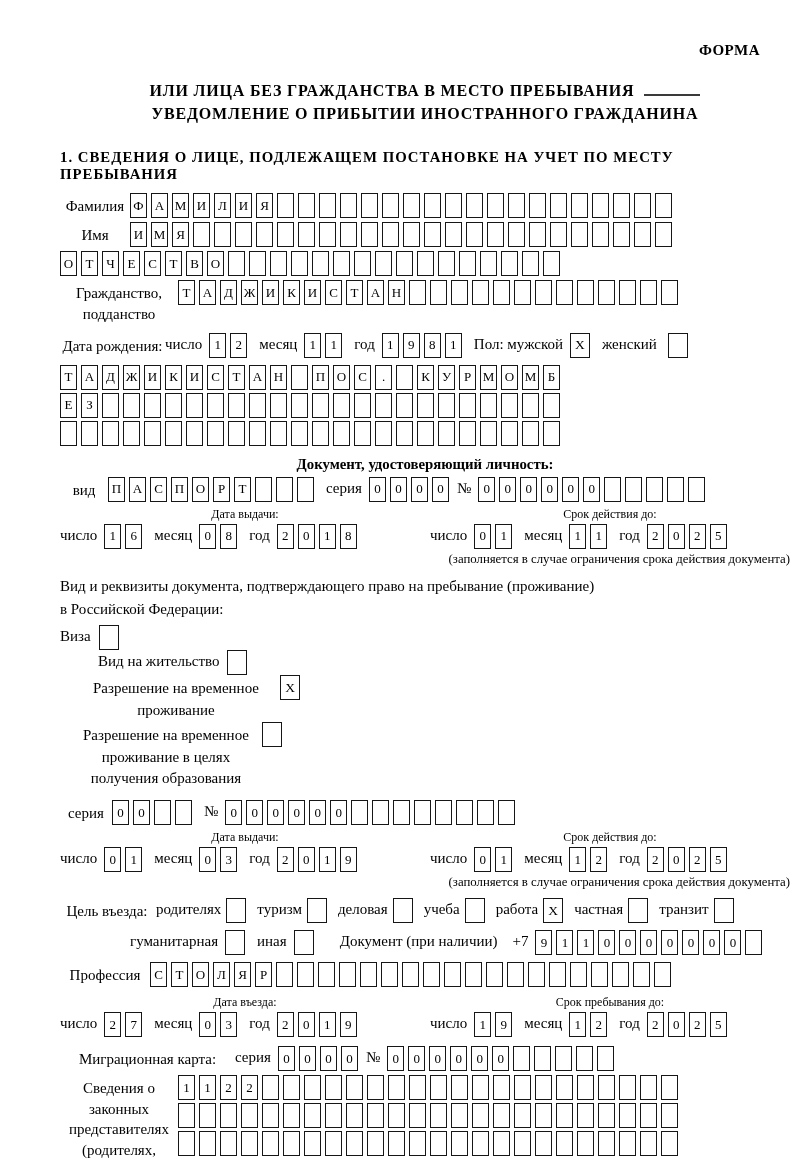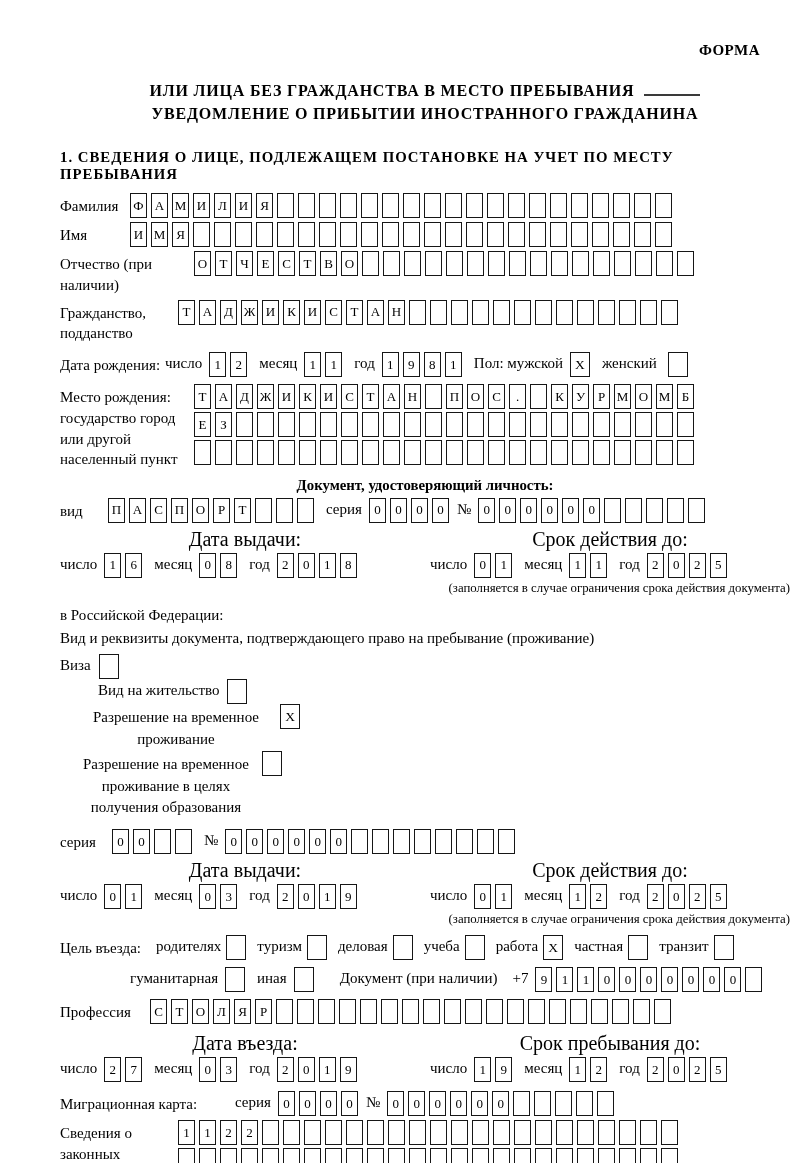--- a/index.html
+++ b/index.html
@@ -13,21 +13,21 @@
 
   .appendix { margin-left: 555px; font-size: 13.5px; line-height: 1.3; }
   .appendix .gap { margin-top: 5px; }
   .forma { font-weight: bold; text-align: right; margin: 16px 30px 0 0; font-size: 15px; letter-spacing: .5px; }
 
   .title { text-align: center; font-weight: bold; font-size: 16px; letter-spacing: .8px; margin-top: 20px; line-height: 1.45; }
   .title-underline { display: inline-block; width: 56px; border-bottom: 2.2px solid #3a3a3a; height: .9em; margin-left: 10px; }
 
   .sec-heading { font-weight: bold; font-size: 14.8px; letter-spacing: 1px; margin-top: 24px; }
 
-  .row { display: flex; align-items: flex-start; margin-top: 4px; }
+  .row { display: flex; align-items: flex-start; margin-top: 4px; text-align: center; }
   .lbl { flex: none; font-size: 15px; line-height: 1.38; padding-top: 3px; }
   .lw48 { width: 48px; } .lw70 { width: 70px; } .lw90 { width: 90px; }
   .lw105 { width: 105px; } .lw118 { width: 118px; } .lw134 { width: 134px; } .lw175 { width: 175px; }
 
   .cellrow { display: flex; flex: none; }
   .cell {
     flex: none; display: inline-flex; align-items: center; justify-content: center;
     width: 17px; height: 25px; border: 1.6px solid #161616; margin-right: 4px;
     font-size: 13px;
   }
@@ -40,21 +40,21 @@
   }
 
   .w { flex: none; margin: 3px 7px 0 0; }
   .ml8 { margin-left: 8px; } .ml12 { margin-left: 12px; } .ml4 { margin-left: 4px; }
 
   .center-bold { text-align: center; font-weight: bold; font-size: 14.8px; margin-top: 7px; }
 
   .datepair { display: flex; margin-top: 5px; }
   .dp-left { width: 370px; flex: none; }
   .dp-right { flex: 1; }
-  .dp-header { text-align: center; font-size: 20px; }
+  .dp-header { text-align: center; font-size: 12px; }
   .dp-fields { display: flex; align-items: flex-start; margin-top: 2px; }
   .dp-note { font-size: 12.8px; text-align: right; margin-top: 3px; }
 
   .intro { margin-top: 8px; line-height: 1.55; }
 
   .restypes { display: flex; align-items: flex-start; margin-top: 4px; flex-direction: column; }
   .rt-item { display: flex; align-items: flex-start; }
   .rt-label { padding-top: 3px; margin-right: 8px; }
   .rt-c { text-align: center; line-height: 1.45; }
   .rt-w190 { width: 192px; } .rt-w172 { width: 176px; }
@@ -136,21 +136,20 @@
         <span class="cell"></span>
         <span class="cell"></span>
         <span class="cell"></span>
         <span class="cell"></span>
         <span class="cell"></span>
         <span class="cell"></span>
       </div>
   </div>
 
   <div class="row">
-    <div class="lbl lw134">Отчество (при наличии)</div>
     <div class="cellrow">
         <span class="cell">О</span>
         <span class="cell">Т</span>
         <span class="cell">Ч</span>
         <span class="cell">Е</span>
         <span class="cell">С</span>
         <span class="cell">Т</span>
         <span class="cell">В</span>
         <span class="cell">О</span>
         <span class="cell"></span>
@@ -221,21 +220,20 @@
         <span class="cell">8</span>
         <span class="cell">1</span>
       </span>
     <span class="w ml8">Пол: мужской</span>
     <span class="checkbox">X</span>
     <span class="w ml12">женский</span>
     <span class="checkbox ml4"></span>
   </div>
 
   <div class="row" style="margin-top:7px">
-    <div class="lbl lw134">Место рождения: государство город или другой населенный пункт</div>
     <div class="cellcol">
       <div class="cellrow">
           <span class="cell">Т</span>
           <span class="cell">А</span>
           <span class="cell">Д</span>
           <span class="cell">Ж</span>
           <span class="cell">И</span>
           <span class="cell">К</span>
           <span class="cell">И</span>
           <span class="cell">С</span>
@@ -392,22 +390,22 @@
             <span class="cell">0</span>
             <span class="cell">2</span>
             <span class="cell">5</span>
           </span>
       </div>
       <div class="dp-note">(заполняется в случае ограничения срока действия документа)</div>
     </div>
   </div>
 
   <div class="intro">
+    <div>Вид и реквизиты документа, подтверждающего право на пребывание (проживание)</div>
     <div>в Российской Федерации:</div>
-    <div>Вид и реквизиты документа, подтверждающего право на пребывание (проживание)</div>
   </div>
 
   <div class="restypes">
     <div class="rt-item">
       <span class="rt-label">Виза</span>
       <span class="checkbox"></span>
     </div>
     <div class="rt-item" style="margin-left:38px">
       <span class="rt-label">Вид на жительство</span>
       <span class="checkbox"></span>

